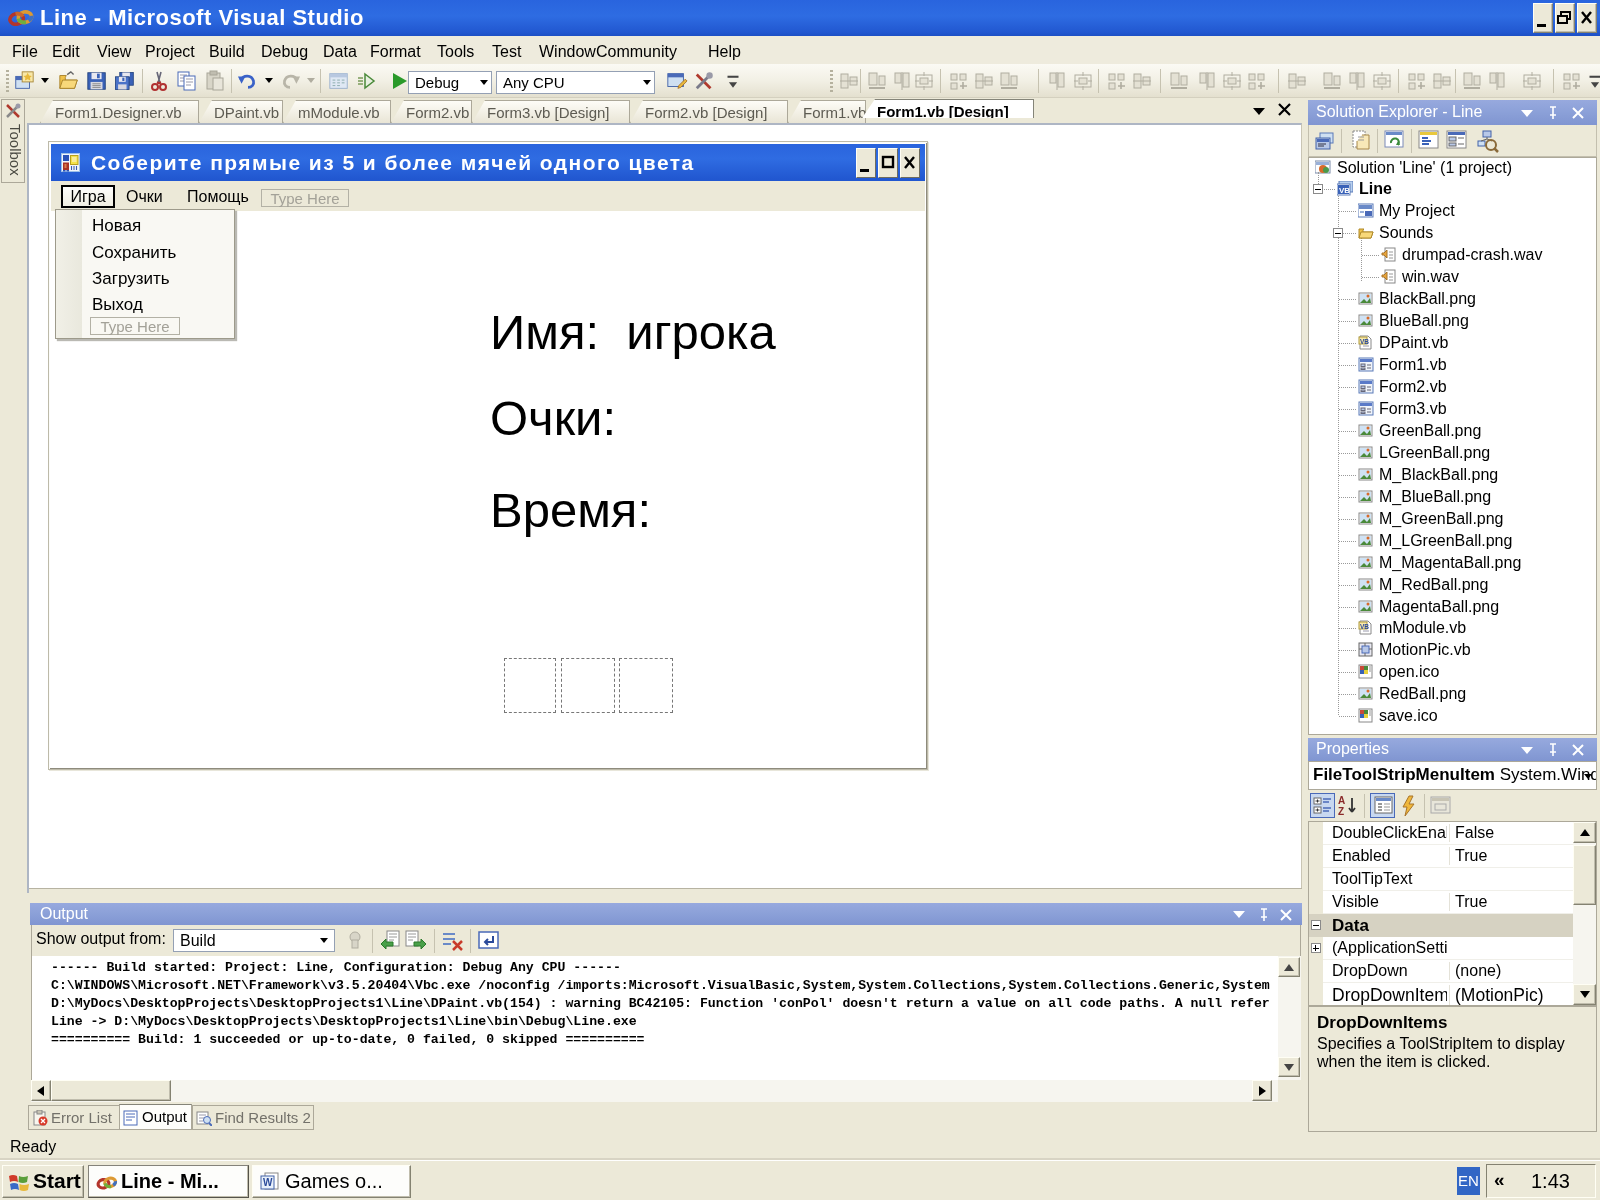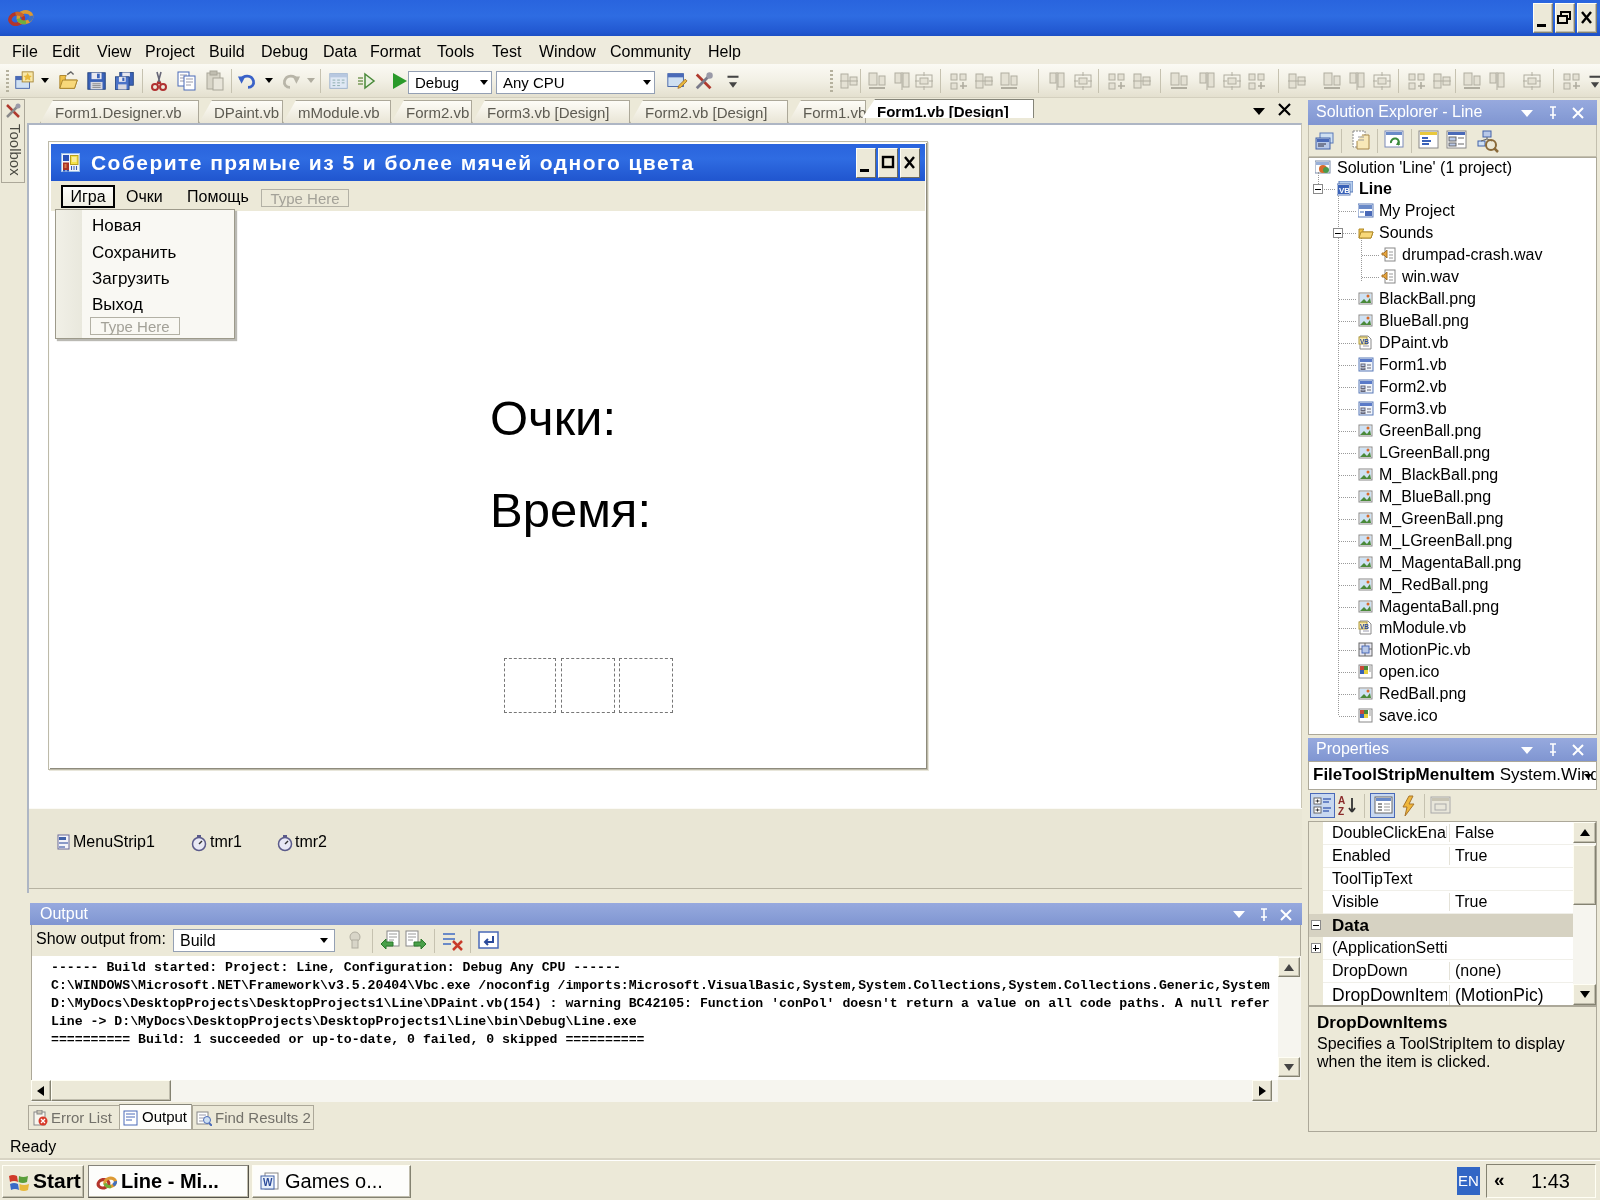--- a/index.html
+++ b/index.html
@@ -115,20 +115,21 @@
 <div class="abs" id="titlebar">
   <svg class="abs" style="left:8px;top:8px" width="26" height="20" viewBox="0 0 26 20">
     <g transform="rotate(-12 13 10)">
       <ellipse cx="8.5" cy="10" rx="6.8" ry="5.2" fill="none" stroke="#b3352c" stroke-width="3.6"></ellipse>
       <ellipse cx="17" cy="10" rx="6.8" ry="5.2" fill="none" stroke="#dd9a33" stroke-width="3.6"></ellipse>
       <path d="M17 15.2 A6.8 5.2 0 0 1 10.4 10" fill="none" stroke="#6fae3f" stroke-width="3.6"></path>
       <path d="M23.8 10 A6.8 5.2 0 0 1 20 14.3" fill="none" stroke="#3f6fc0" stroke-width="3.6"></path>
       <path d="M8.5 4.8 A6.8 5.2 0 0 1 15 9" fill="none" stroke="#c8662e" stroke-width="3.6"></path>
     </g>
   </svg>
+  <span class="abs" id="titletext">Line - Microsoft Visual Studio</span>
   <div class="abs capbtn" style="left:1533px">
     <svg width="18" height="28">
         <rect x="3" y="20" width="9" height="3" fill="#000"></rect>
       </svg>
   </div>
   <div class="abs capbtn" style="left:1555px">
     <svg width="18" height="28">
         <rect x="5" y="8" width="9" height="7" fill="none" stroke="#000" stroke-width="2"></rect>
         <rect x="2" y="12" width="9" height="7" fill="#ece9d8" stroke="#000" stroke-width="2"></rect>
       </svg>
@@ -145,21 +146,21 @@
     <span style="left:52px">Edit</span>
     <span style="left:97px">View</span>
   <span style="left:145px">Project</span>
     <span style="left:209px">Build</span>
     <span style="left:261px">Debug</span>
   <span style="left:323px">Data</span>
     <span style="left:370px">Format</span>
     <span style="left:437px">Tools</span>
   <span style="left:492px">Test</span>
     <span style="left:539px">Window</span>
-    <span style="left:610px">Community</span>
+    <span style="left:596px">Community</span>
   <span style="left:708px">Help</span>
 </div>
 
 <div class="abs" id="toolbar">
   <div class="tbgrip abs" style="left:6px"></div>
   <svg class="tbi abs" style="left:13px" width="24" height="22" viewBox="0 0 24 22">
 <rect x="3" y="6" width="15" height="13" fill="#cfe0f2" stroke="#4262a8"></rect>
 <rect x="3" y="6" width="15" height="4" fill="#4a6ab8"></rect>
 <rect x="10" y="1" width="12" height="11" fill="#f8e8a8" stroke="#a8883a"></rect>
 <path d="M16 2 l1.5 3 3 .5 -2 2 .5 3 -3 -1.5 -3 1.5 .5 -3 -2 -2 3 -.5 z" fill="#e8b93c"></path>
@@ -458,46 +459,26 @@
       <div class="abs typehere" style="left:210px;top:8px;width:88px;height:18px">Type Here</div>
     </div>
     <div class="abs" id="dropdown">
       <div class="imgcol"></div>
       <span class="ddi" style="top:6px">Новая</span>
       <span class="ddi" style="top:33px">Сохранить</span>
       <span class="ddi" style="top:59px">Загрузить</span>
       <span class="ddi" style="top:85px">Выход</span>
       <div class="abs typehere" style="left:34px;top:107px;width:90px;height:18px">Type Here</div>
     </div>
+    <div class="bigtext" style="top:162px">Имя:  игрока</div>
     <div class="bigtext" style="top:248px">Очки:</div>
     <div class="bigtext" style="top:340px">Время:</div>
     <div class="dashbox" style="left:455px;width:52px"></div>
     <div class="dashbox" style="left:512px;width:54px"></div>
     <div class="dashbox" style="left:570px;width:54px"></div>
-  </div>
-  <div class="abs" id="tray">
-    <svg class="abs" style="left:28px;top:25px" width="14" height="18" viewBox="0 0 14 18">
-      <rect x="1" y="1" width="11" height="14" fill="#f4f4f8" stroke="#6a6a9a"></rect>
-      <rect x="2" y="3" width="7" height="3" fill="#4262a8"></rect>
-      <rect x="2" y="8" width="9" height="2" fill="#8a9ac8"></rect>
-      <rect x="2" y="12" width="6" height="2" fill="#8a9ac8"></rect>
-    </svg>
-    <span class="trayitem" style="left:44px">MenuStrip1</span>
-    <svg class="abs" style="left:162px;top:26px" width="16" height="17" viewBox="0 0 16 17">
-      <circle cx="8" cy="9" r="6.5" fill="#e8e8f4" stroke="#5a5a8a" stroke-width="1.5"></circle>
-      <rect x="6" y="0" width="4" height="3" fill="#5a5a8a"></rect>
-      <path d="M8 9 L11 6" stroke="#333" stroke-width="1.5"></path>
-    </svg>
-    <span class="trayitem" style="left:181px">tmr1</span>
-    <svg class="abs" style="left:248px;top:26px" width="16" height="17" viewBox="0 0 16 17">
-      <circle cx="8" cy="9" r="6.5" fill="#e8e8f4" stroke="#5a5a8a" stroke-width="1.5"></circle>
-      <rect x="6" y="0" width="4" height="3" fill="#5a5a8a"></rect>
-      <path d="M8 9 L11 6" stroke="#333" stroke-width="1.5"></path>
-    </svg>
-    <span class="trayitem" style="left:266px">tmr2</span>
   </div>
   <div class="traybot abs"></div>
 </div>
 
 <div class="abs" id="output">
   <div class="abs twtitle" id="outtitle">
       <span>Output</span>
     <div class="abs" style="left:1203px;top:8px;width:0;height:0;border-left:6px solid transparent;border-right:6px solid transparent;border-top:7px solid #fff"></div>
     <svg class="abs" style="left:1226px;top:3px" width="16" height="18">
         <path d="M8 3 v8 M5 3 h6 M5 11 h6 M8 11 v4" stroke="#fff" stroke-width="1.6" fill="none"></path>

